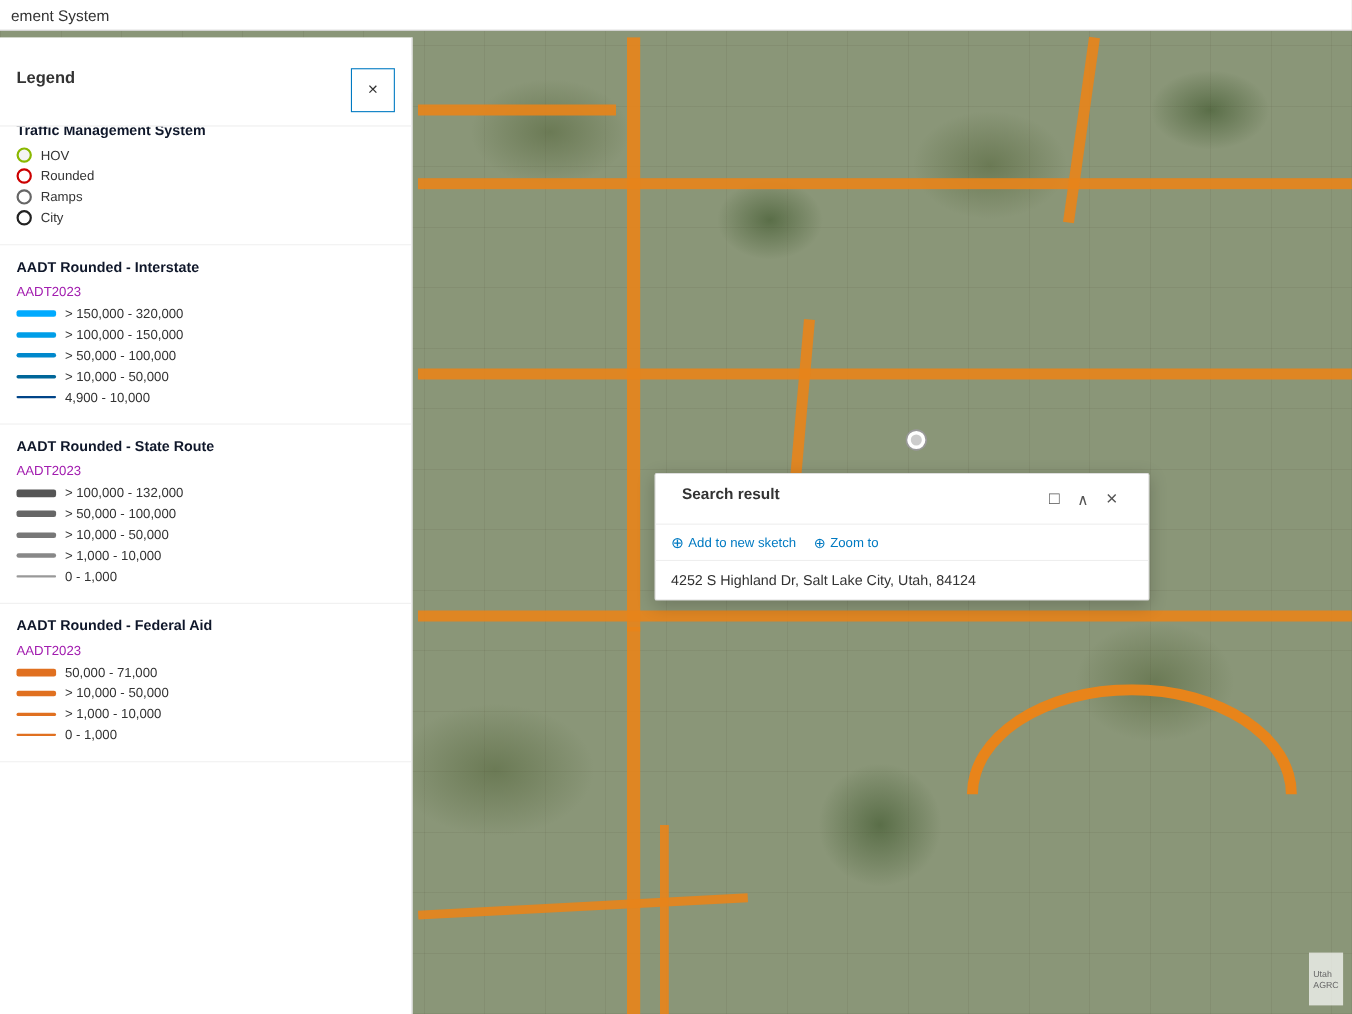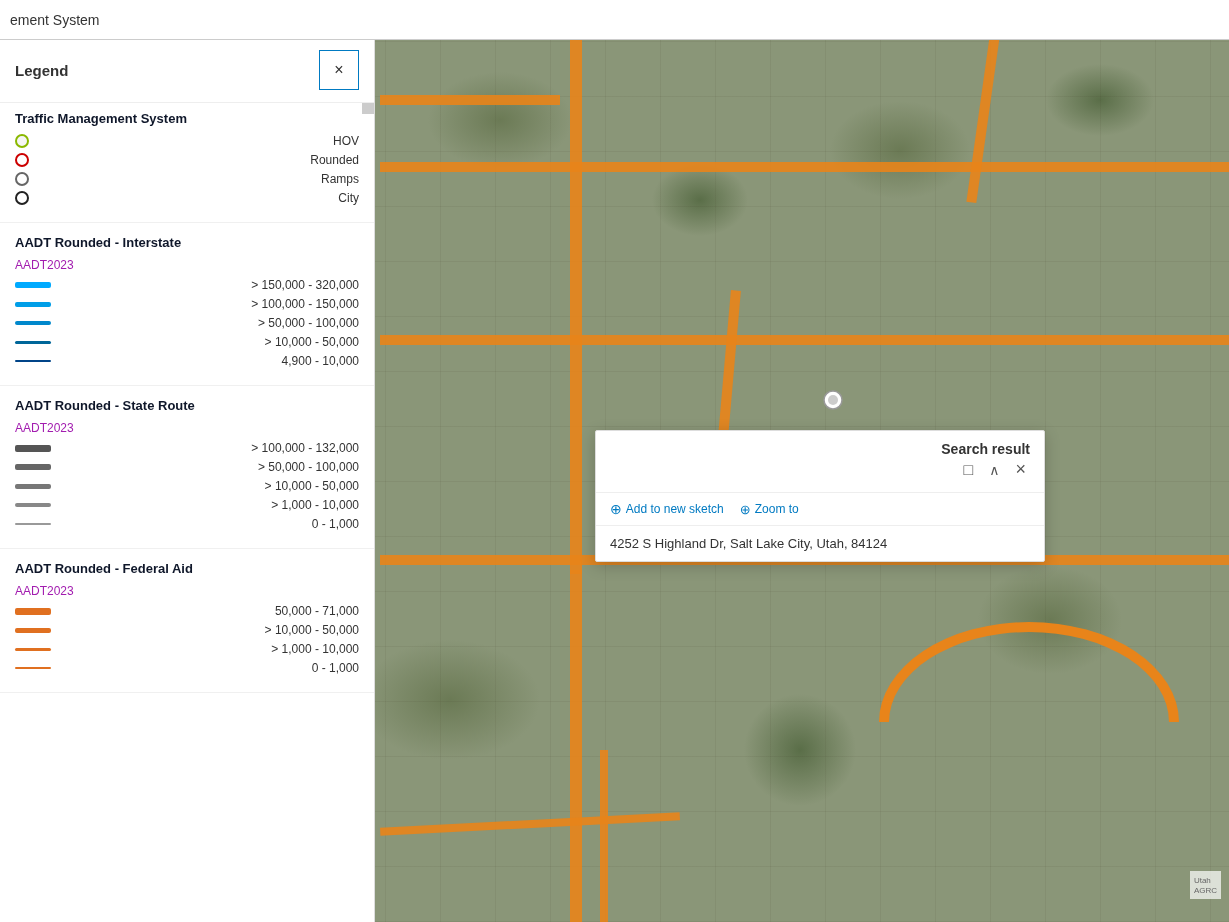--- a/index.html
+++ b/index.html
@@ -28,21 +28,21 @@
     .road-overlay {
       position: absolute;
       background: #e8841a;
       opacity: 0.9;
     }
 
     
     #header {
       position: absolute;
       top: 0; left: 0; right: 0;
-      height: 40px;
+      height: 28px;
       background: white;
       border-bottom: 1px solid #ccc;
       display: flex;
       align-items: center;
       padding: 0 10px;
       z-index: 100;
     }
 
     
     #legend-panel {
@@ -53,25 +53,25 @@
       height: 888px;
       background: white;
       z-index: 50;
       overflow-y: auto;
       border-right: 1px solid #ddd;
     }
 
     #legend-header {
       display: flex;
       justify-content: space-between;
-      align-items: center;
+      align-items: flex-start;
       padding: 12px 15px;
       border-bottom: 1px solid #eee;
       position: sticky;
-      top: 4px;
+      top: 16px;
       background: white;
       z-index: 10;
     }
 
     #legend-header h3 {
       font-size: 15px;
       font-weight: 600;
       color: #333;
     }
 
@@ -113,21 +113,20 @@
       font-size: 12px;
       color: #a21caf;
       margin-bottom: 6px;
     }
 
     .legend-item {
       display: flex;
       align-items: center;
       margin-bottom: 5px;
       gap: 8px;
-      justify-content: space-between;
     }
 
     .legend-item-label {
       font-size: 12px;
       color: #333;
     }
 
     
     .circle-icon {
       width: 14px;
@@ -163,24 +162,23 @@
       background: white;
       border: 1px solid #ddd;
       box-shadow: 0 4px 16px rgba(0,0,0,0.2);
       z-index: 200;
       border-radius: 2px;
     }
 
     #search-popup-header {
       display: flex;
       justify-content: space-between;
-      align-items: flex-end;
-      padding: 10px 14px;
+      align-items: flex-start;
+      padding: 10px 24px;
       border-bottom: 1px solid #eee;
-      flex-direction: column;
     }
 
     #search-popup-title {
       font-size: 14px;
       font-weight: 600;
       color: #333;
     }
 
     .popup-controls {
       display: flex;
@@ -223,24 +221,24 @@
     .map-pin {
       position: absolute;
       width: 20px;
       height: 20px;
       z-index: 190;
     }
 
     
     .esri-watermark {
       position: absolute;
-      bottom: 23px;
+      bottom: 8px;
       right: 8px;
       background: rgba(255,255,255,0.7);
-      padding: 4px 4px;
+      padding: 14px 4px;
       font-size: 9px;
       color: #555;
     }
   </style>
 </head>
 <body>
 
 <div id="header">
   <span style="font-size:14px; color:#333; font-weight:500;">ement System</span>
 </div>

